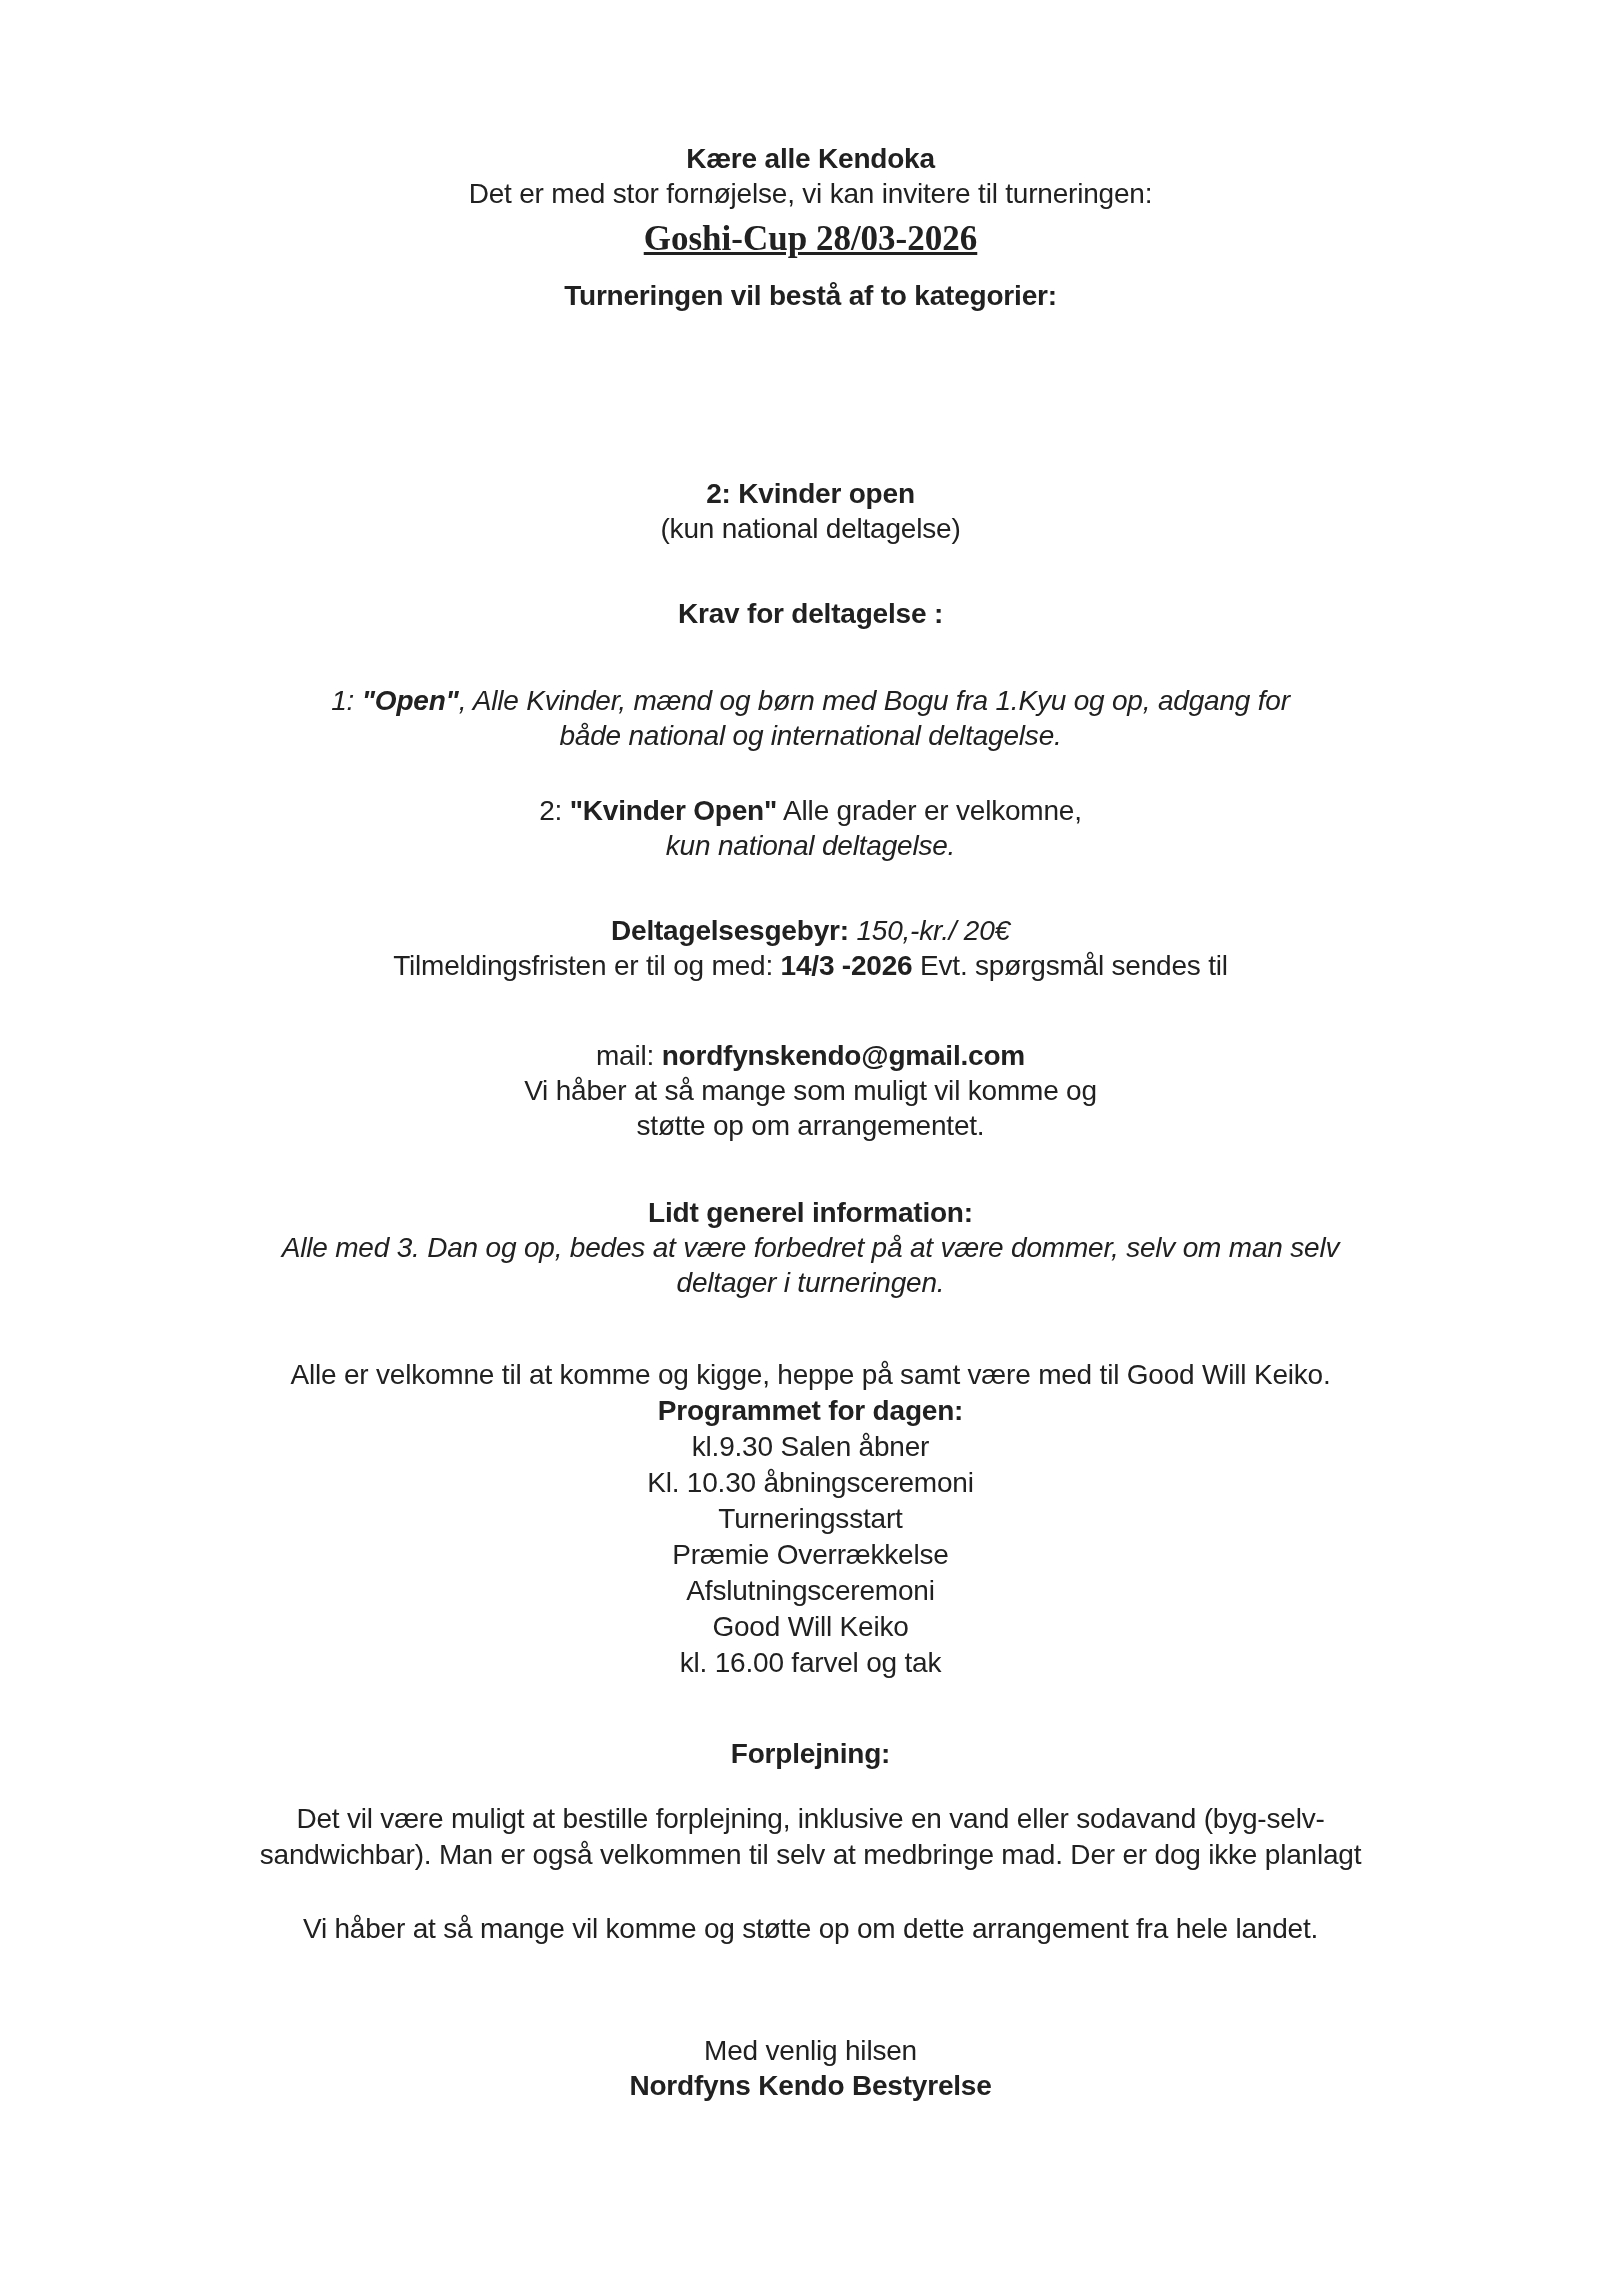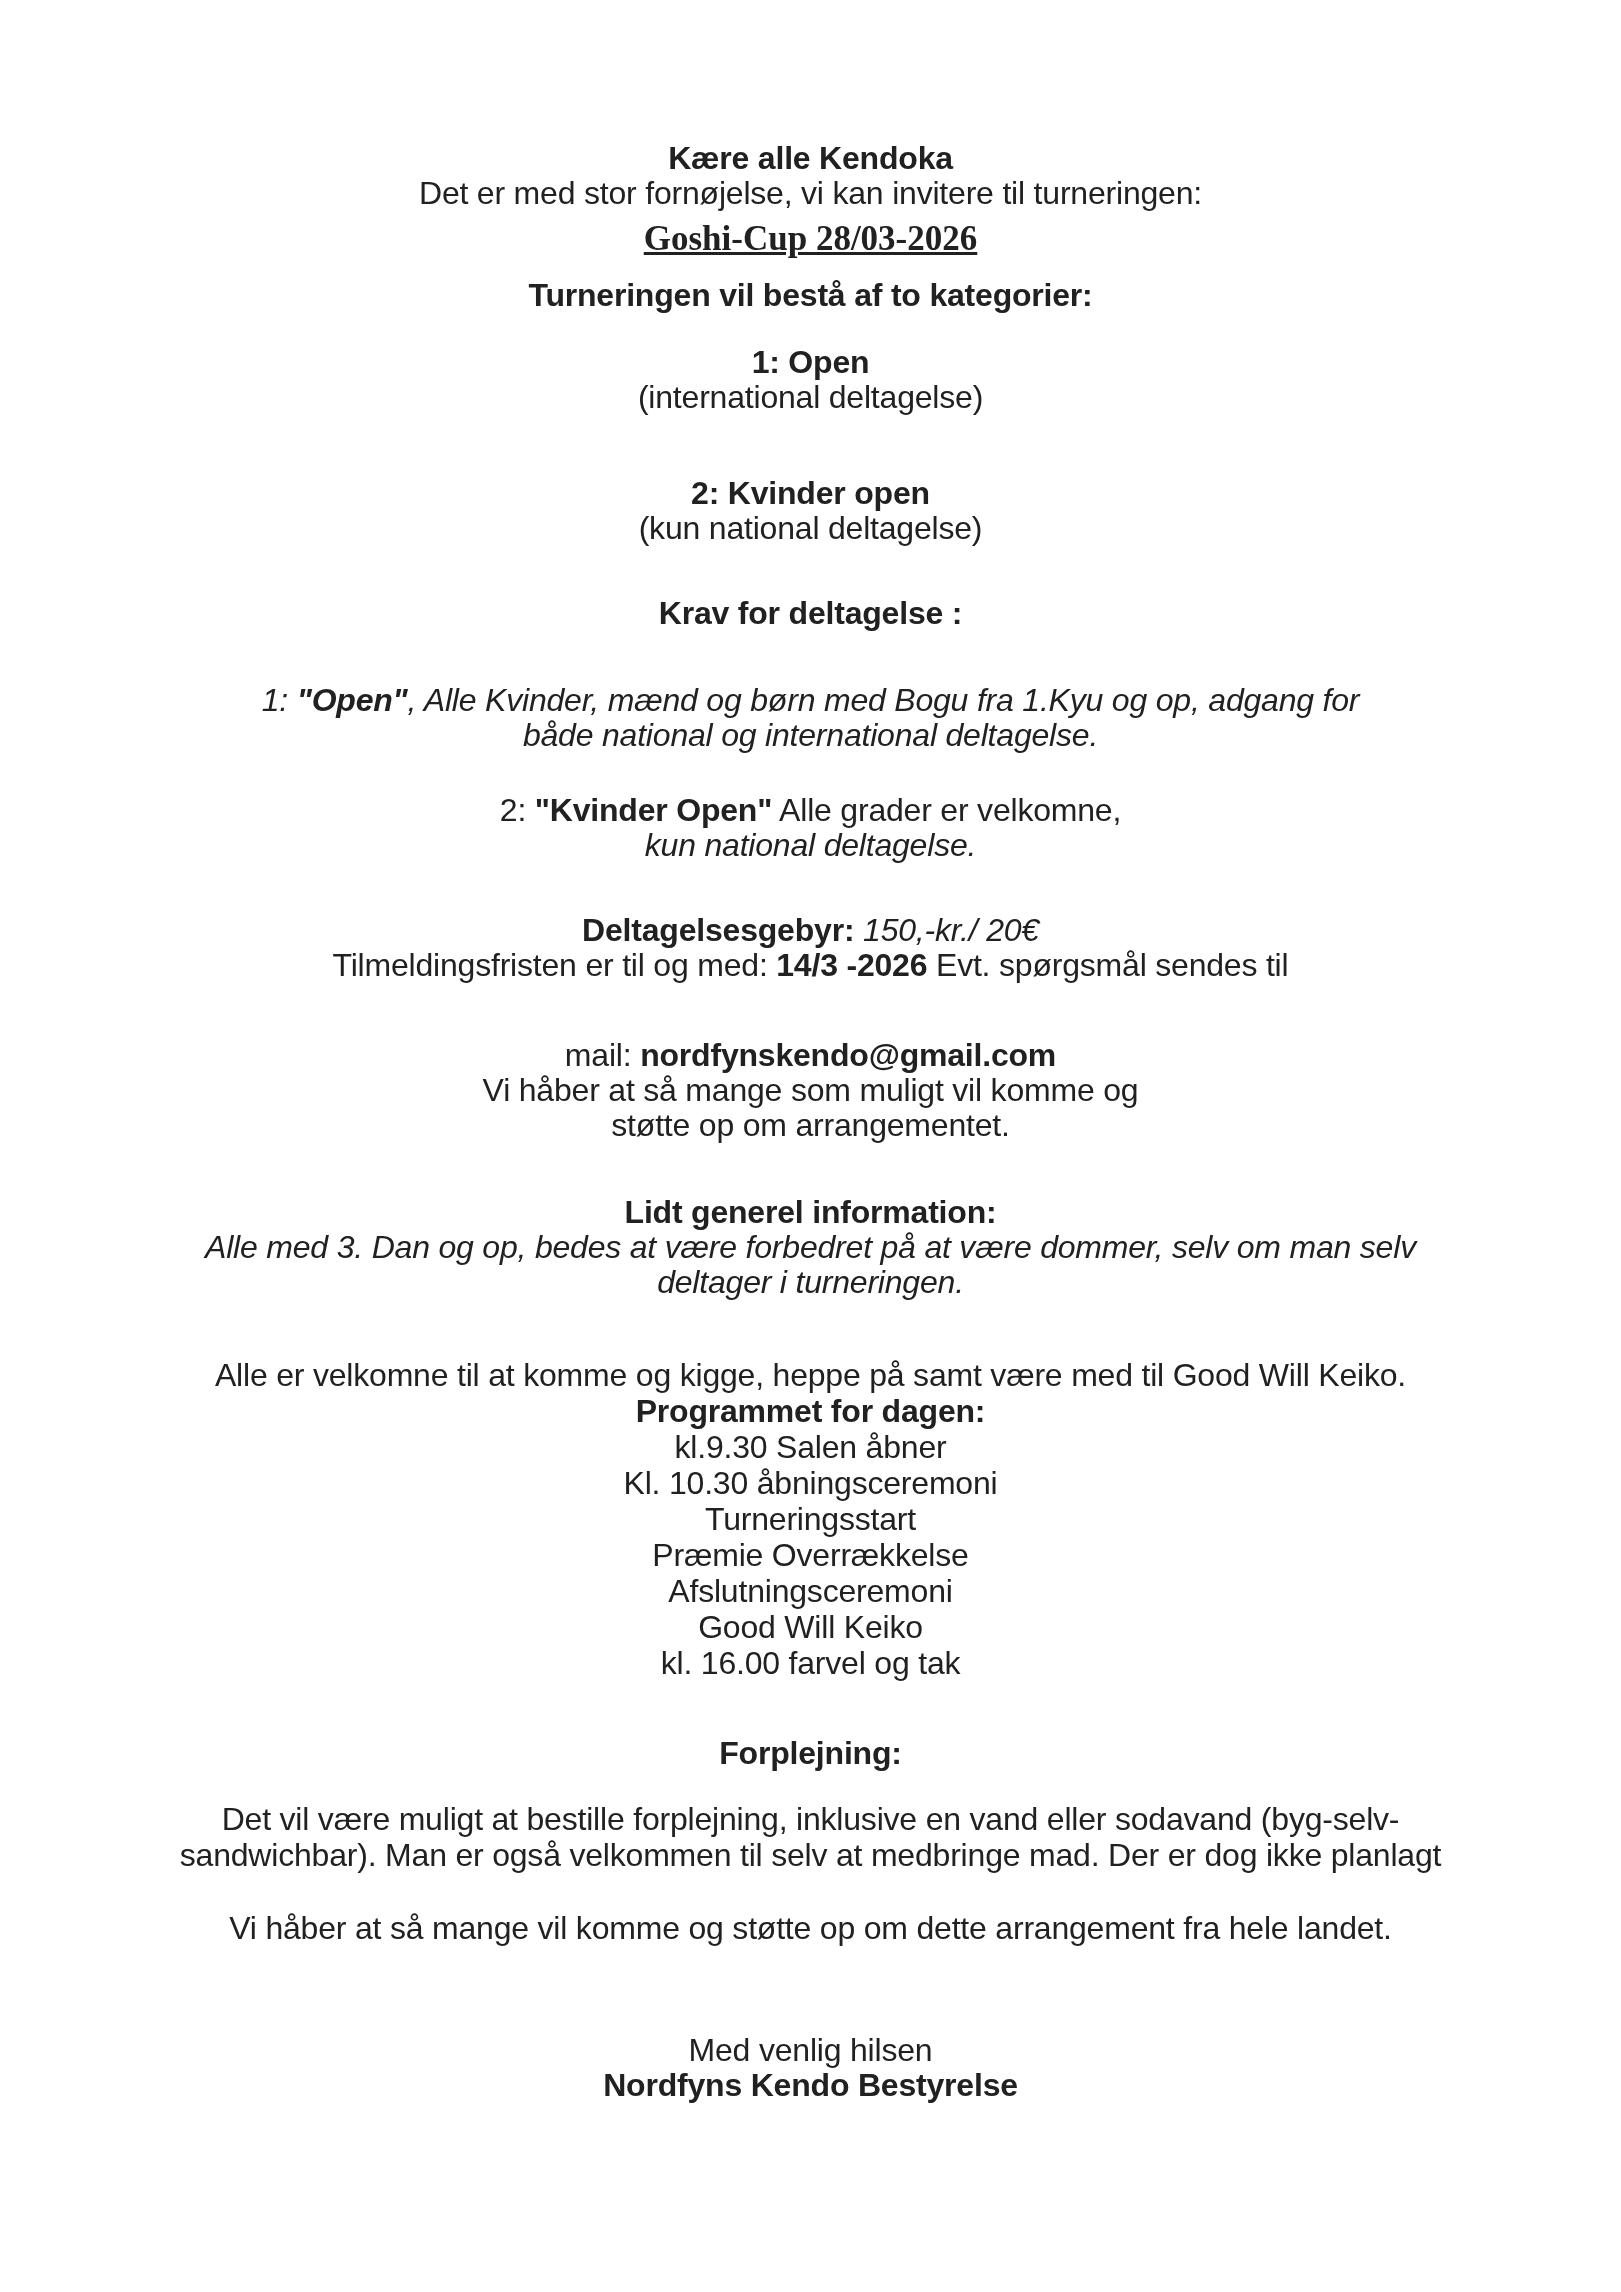--- a/index.html
+++ b/index.html
@@ -15,21 +15,21 @@
     background: #ffffff;
     font-family: "Liberation Sans", sans-serif;
     color: #212121;
     overflow: hidden;
   }
   .block {
     position: absolute;
     left: 0;
     width: 100%;
     text-align: center;
-    font-size: 32px;
+    font-size: 28px;
     line-height: 35px;
     letter-spacing: -0.2px;
   }
   .lh37 { line-height: 36px; }
   .b { font-weight: bold; }
   .i { font-style: italic; }
   .title-block {
     font-family: "Liberation Serif", serif;
     font-size: 35px;
     font-weight: bold;
@@ -45,24 +45,20 @@
 
   <div class="block" style="top:141px">
     <div class="b">Kære alle Kendoka</div>
     <div>Det er med stor fornøjelse, vi kan invitere til turneringen:</div>
   </div>
 
   <div class="block title-block" style="top:217px">Goshi-Cup 28/03-2026</div>
 
   <div class="block b" style="top:278px">Turneringen vil bestå af to kategorier:</div>
 
-  <div class="block" style="top:345px">
-    <div class="b">1: Open</div>
-    <div>(international deltagelse)</div>
-  </div>
 
   <div class="block" style="top:476px">
     <div class="b">2: Kvinder open</div>
     <div>(kun national deltagelse)</div>
   </div>
 
   <div class="block b" style="top:596px">Krav for deltagelse :</div>
 
   <div class="block i" style="top:683px">
     <div><span>1: </span><span class="b">"Open"</span><span>, Alle Kvinder, mænd og børn med Bogu fra 1.Kyu og op, adgang for</span></div>

